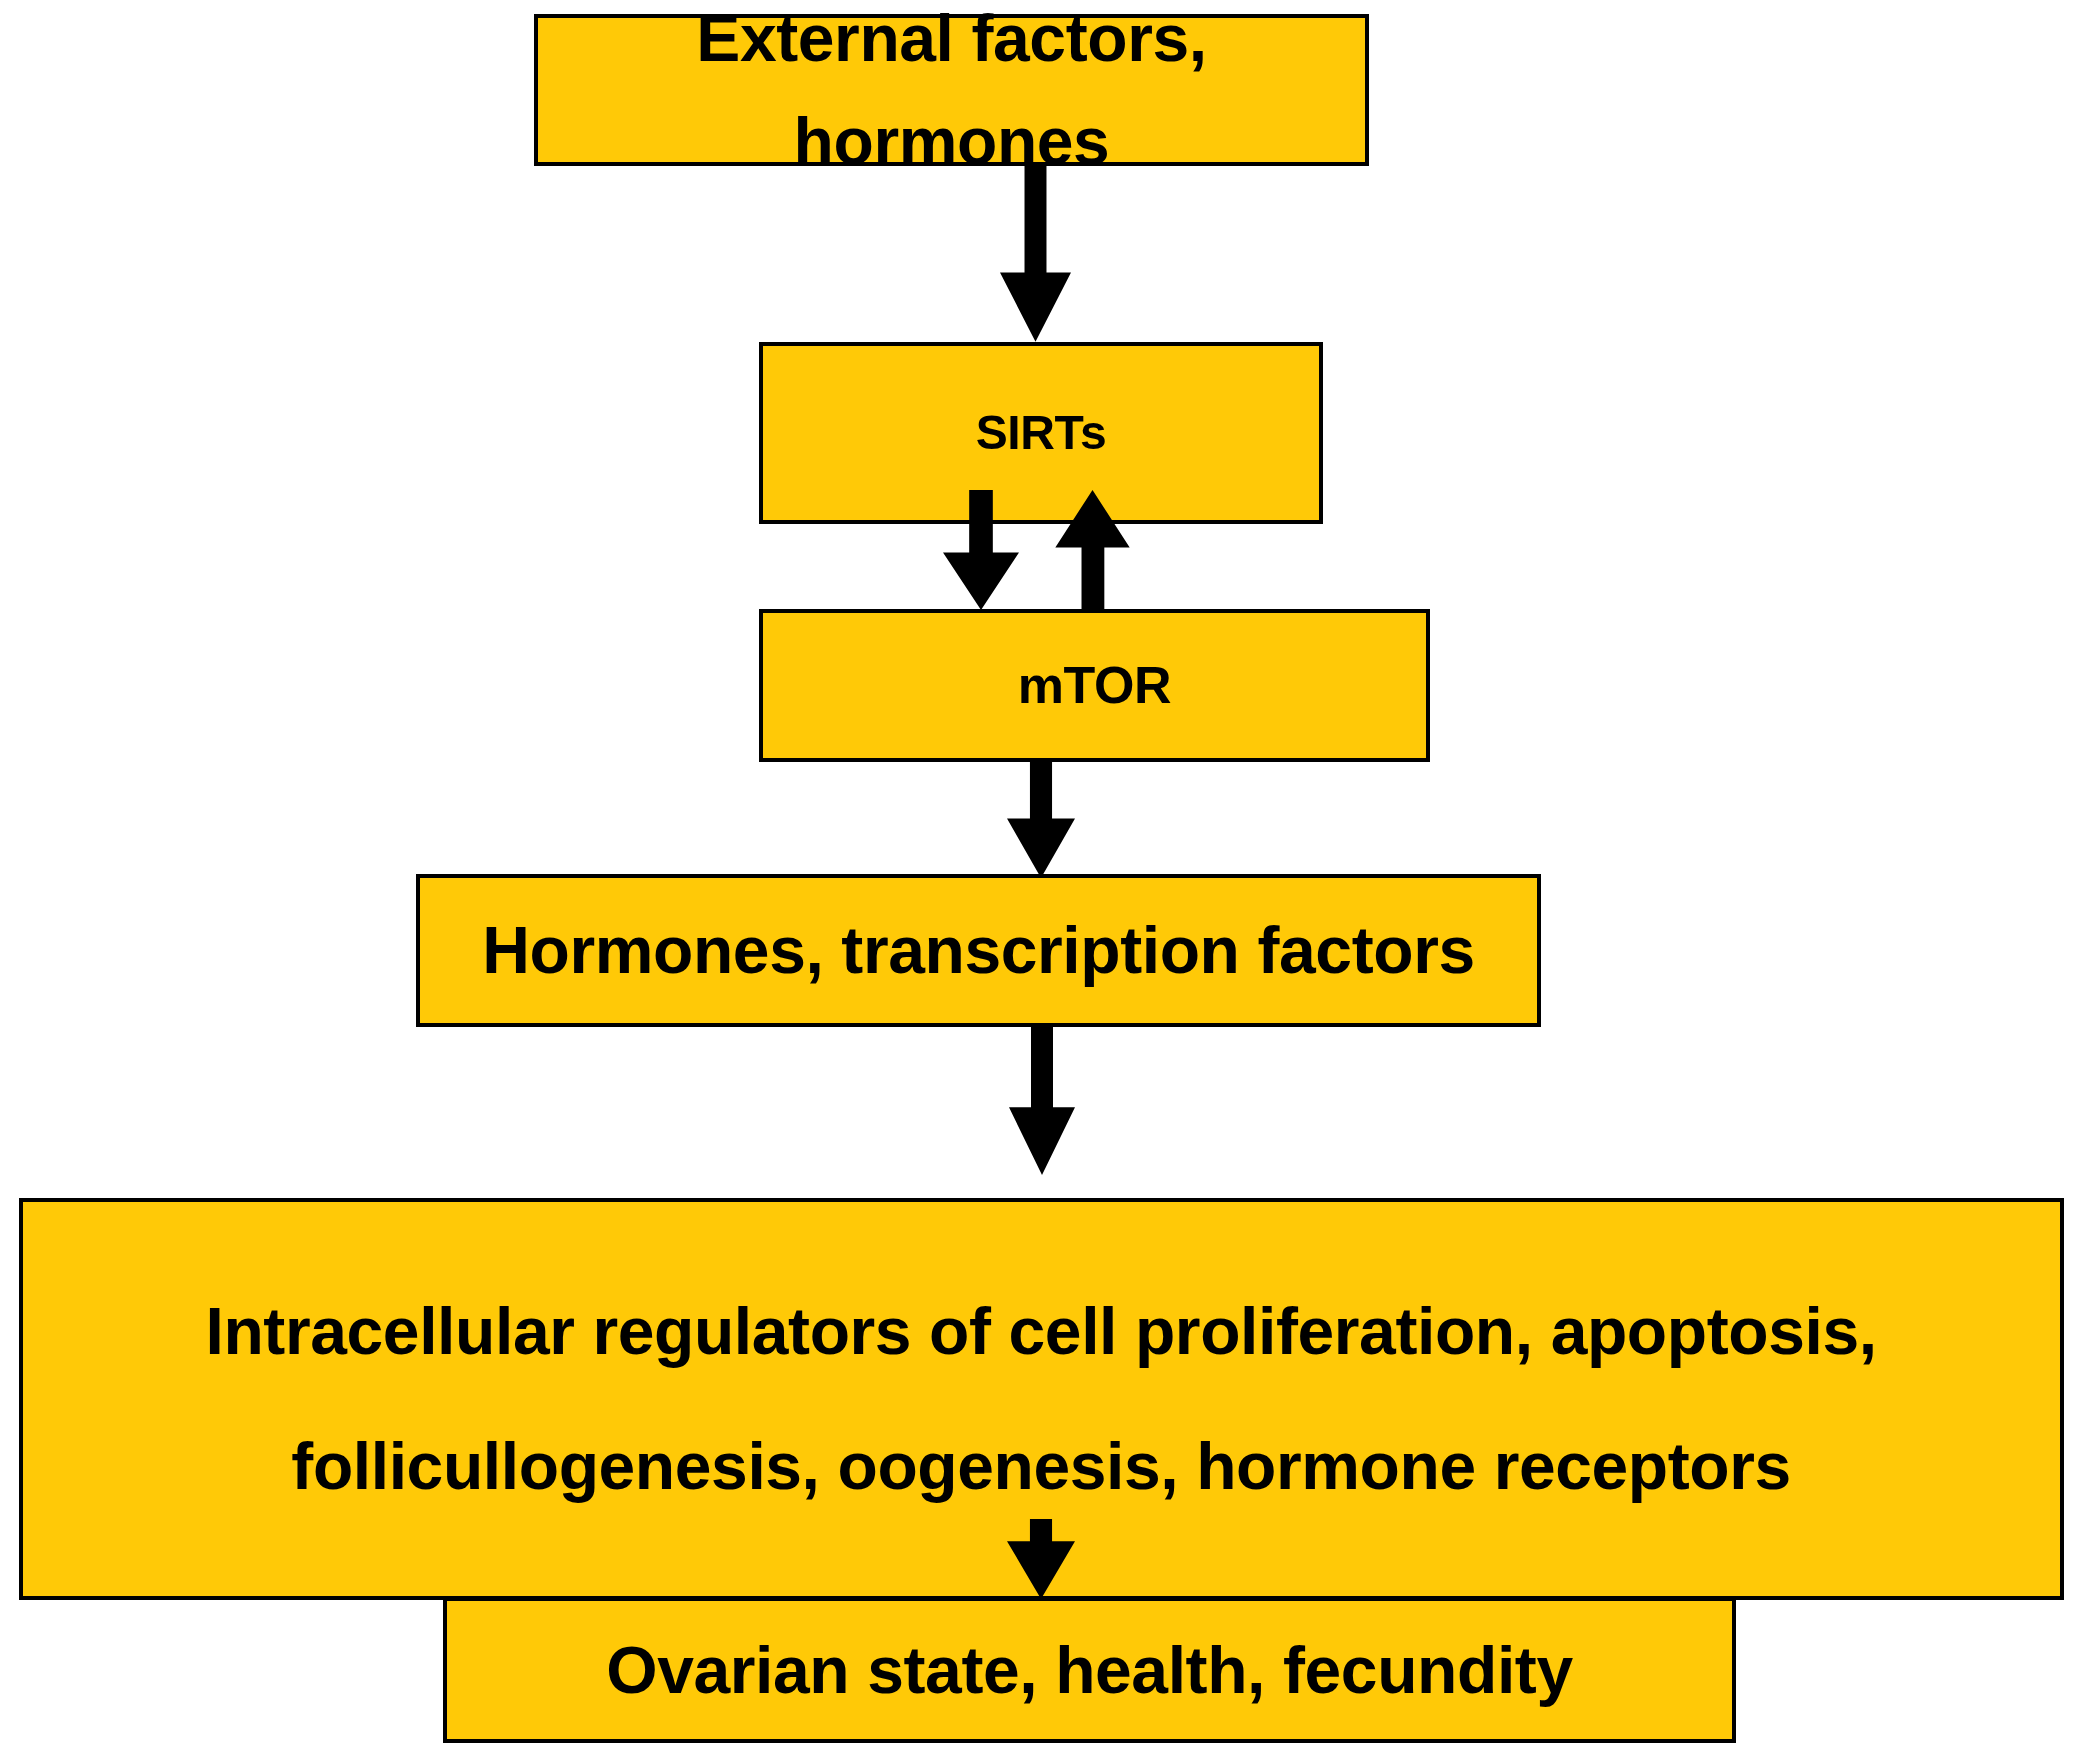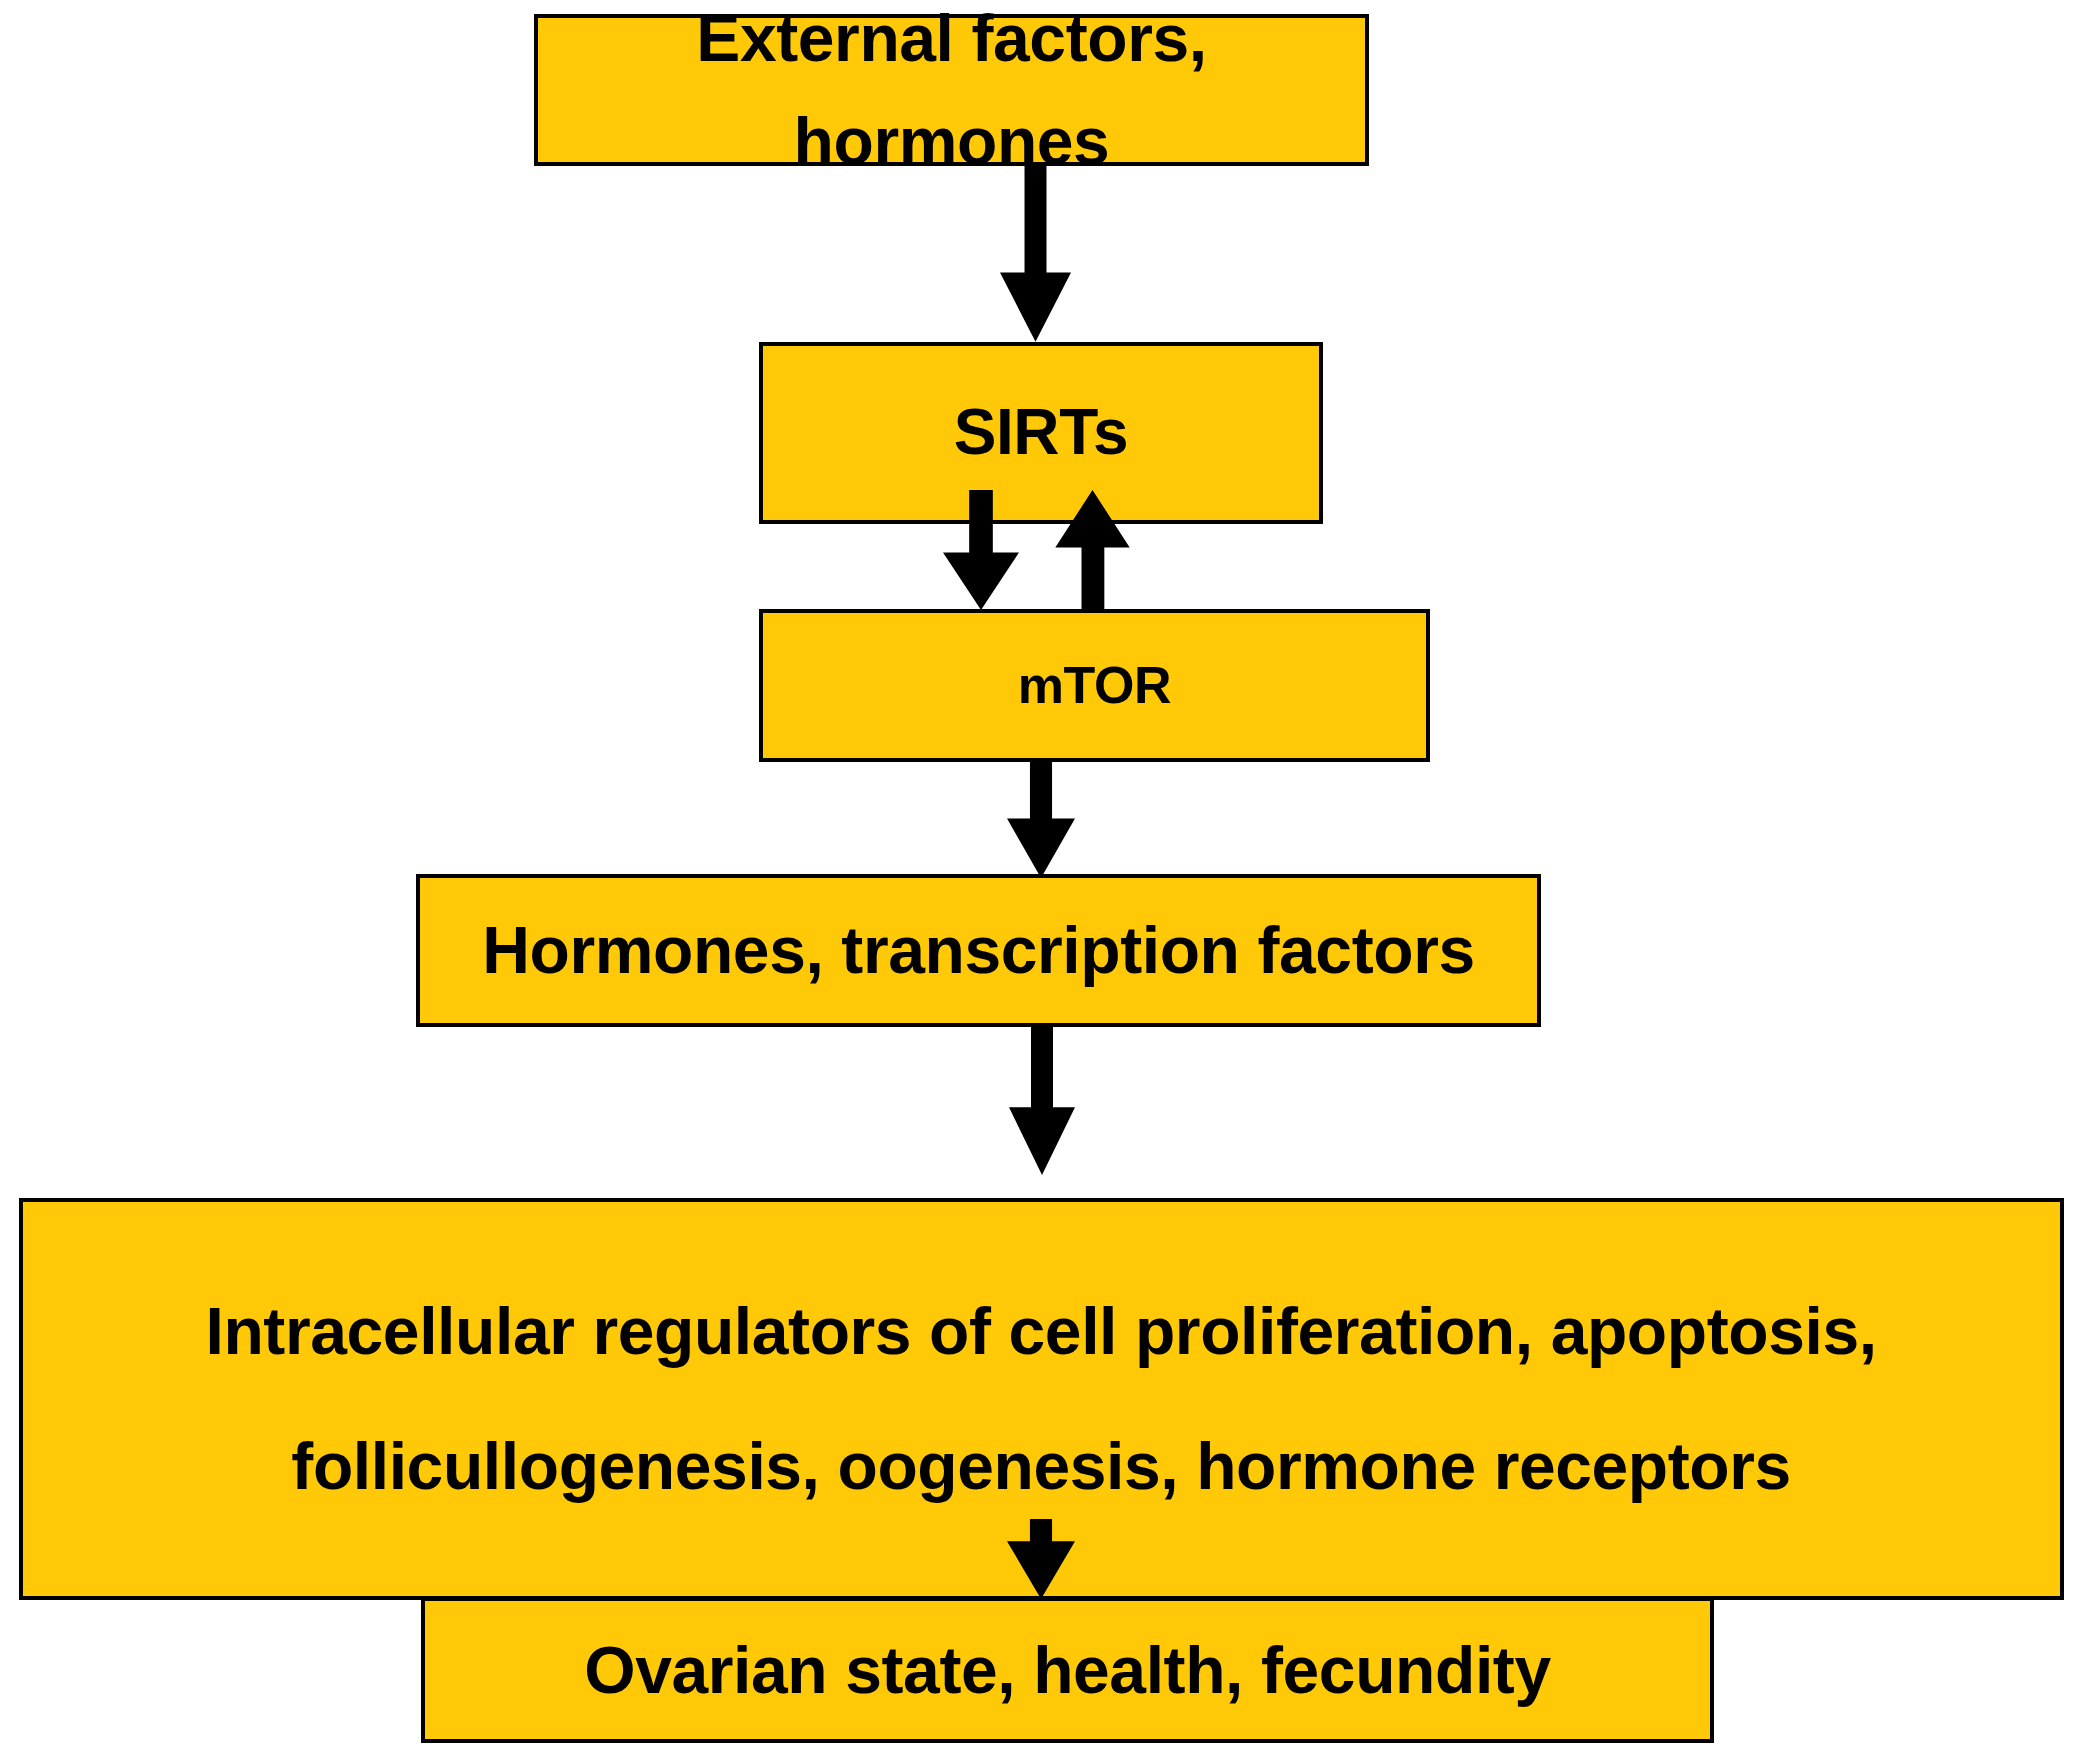--- a/index.html
+++ b/index.html
@@ -34,25 +34,25 @@
   }
   .node-label {
     display: block;
     width: 100%;
     padding: 0 12px;
     box-sizing: border-box;
   }
 
   
   #node-external   { left: 534px;  top: 13.6px;   width: 835px; height: 152px; font-size: 66px; }
-  #node-sirts      { left: 759px;  top: 342px;  width: 564px;  height: 182px; font-size: 64px; }
+  #node-sirts      { left: 759px;  top: 342px;  width: 564px;  height: 182px; font-size: 48px; }
   #node-mtor       { left: 759px;  top: 609px;  width: 671px;  height: 153px; font-size: 52px; }
   #node-hormones   { left: 416px;  top: 874px; width: 1125px; height: 153px; font-size: 66px; }
   #node-intra      { left: 18.6px;   top: 1198px; width: 2045px; height: 402px; font-size: 66px; justify-content: center; }
-  #node-ovarian    { left: 421px;  top: 1597px; width: 1293px; height: 146px; font-size: 66px; justify-content: center; }
+  #node-ovarian    { left: 443px;  top: 1597px; width: 1293px; height: 146px; font-size: 66px; justify-content: center; }
 
   .node-intra .node-label { padding: 0 59px; line-height: 2.05; }
 
   
   .arrow {
     position: absolute;
   }
   .arrow svg { display: block; }
 
   #arrow-ext-sirts   { left: 1000px; top: 164px;  }

